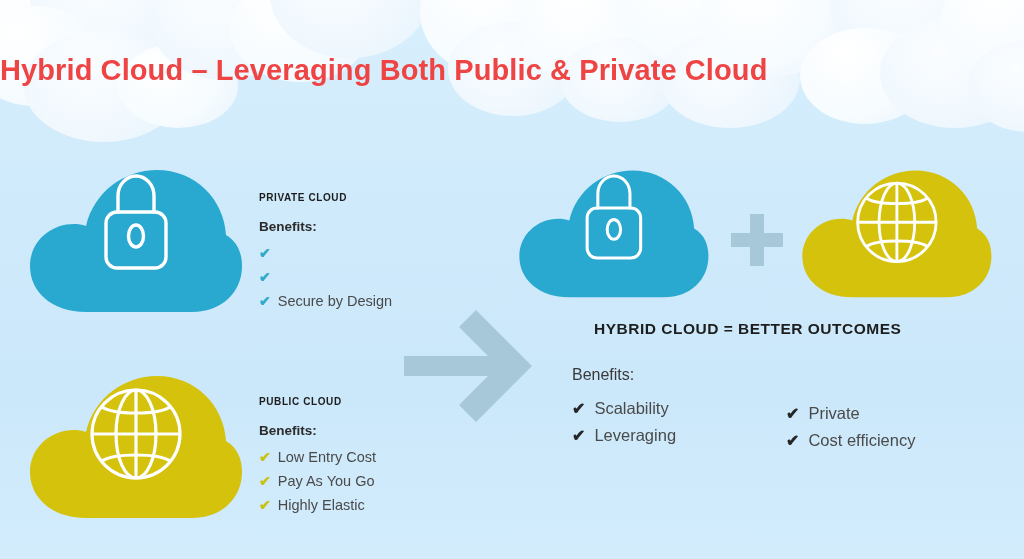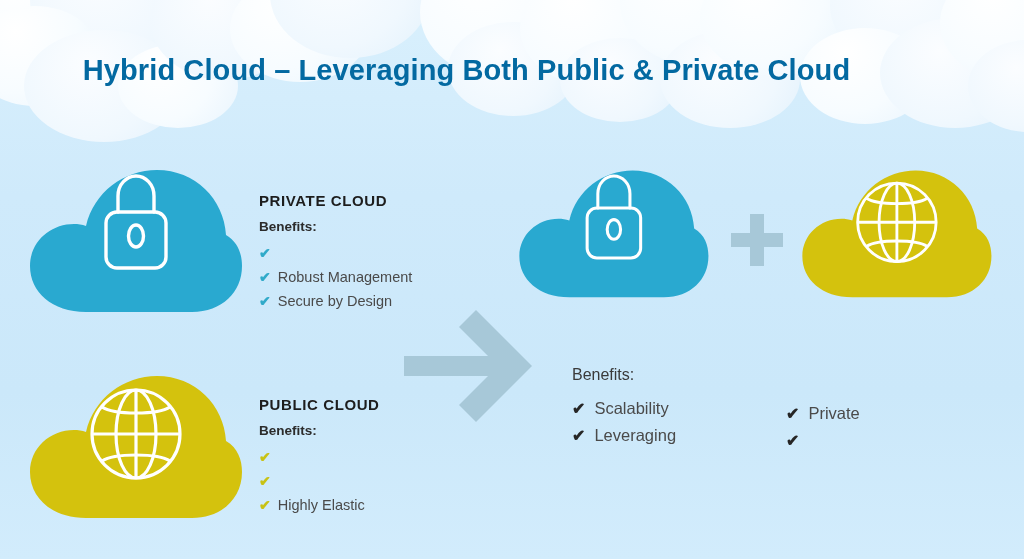--- a/index.html
+++ b/index.html
@@ -39,38 +39,38 @@
   .puff.soft {
     background: radial-gradient(circle at 40% 30%, #fbfdff 0%, #f0f8fe 60%, #e2f1fc 100%);
   }
 
   
   .title {
     position: absolute;
     top: 54px;
     left: 0;
     width: 933px;
-    text-align: center;
+    text-align: left;
     font-size: 29px;
     font-weight: 700;
-    color: #0369a1;
+    color: #ef4444;
     letter-spacing: 0.1px;
     white-space: nowrap;
   }
 
   
   .iconcloud {
     position: absolute;
   }
   .iconcloud svg { display: block; }
 
   
   .sect-head {
     position: absolute;
-    font-size: 15px;
+    font-size: 10px;
     font-weight: 700;
     color: #1d1d1d;
     letter-spacing: 0.6px;
     white-space: nowrap;
   }
   .benefits-label {
     position: absolute;
     font-size: 13.5px;
     font-weight: 700;
     color: #2b2b2b;
@@ -196,21 +196,20 @@
   </div>
 
   <div class="sect-head" style="left:259px; top:192px;">PRIVATE CLOUD</div>
   <div class="benefits-label" style="left:259px; top:219px;">Benefits:</div>
   <ul class="blist" style="left:259px; top:241px;">
     <li>
       <span class="chk chk-teal">✔</span>
     </li>
     <li>
       <span class="chk chk-teal">✔</span>
-      <span>Robust Management</span>
     </li>
     <li>
       <span class="chk chk-teal">✔</span>
       <span>Secure by Design</span>
     </li>
   </ul>
 
   <div class="iconcloud" style="left:24px; top:372px;">
     <svg width="222" height="148" viewBox="0 0 222 148" aria-hidden="true">
       <g>
@@ -234,23 +233,25 @@
         <path d="M 78 89 C 90 81, 134 81, 146 89"></path>
       </g>
     </svg>
   </div>
 
   <div class="sect-head" style="left:259px; top:396px;">PUBLIC CLOUD</div>
   <div class="benefits-label" style="left:259px; top:423px;">Benefits:</div>
   <ul class="blist" style="left:259px; top:445px;">
     <li>
       <span class="chk chk-olive">✔</span>
+      <span>Low Entry Cost</span>
     </li>
     <li>
       <span class="chk chk-olive">✔</span>
+      <span>Pay As You Go</span>
     </li>
     <li>
       <span class="chk chk-olive">✔</span>
       <span>Highly Elastic</span>
     </li>
   </ul>
 
   <div class="arrow" style="left:404px; top:305px;">
     <svg width="130" height="122" viewBox="0 0 130 122" aria-hidden="true">
       <path fill="#a7c8d8" d="
@@ -303,20 +304,21 @@
         <circle cx="112" cy="62" r="44"></circle>
         <line x1="68" y1="62" x2="156" y2="62"></line>
         <line x1="112" y1="18" x2="112" y2="106"></line>
         <ellipse cx="112" cy="62" rx="20" ry="44"></ellipse>
         <path d="M 78 35 C 90 43, 134 43, 146 35"></path>
         <path d="M 78 89 C 90 81, 134 81, 146 89"></path>
       </g>
     </svg>
   </div>
 
+  <div class="hybrid-head" style="left:594px; top:320px;">HYBRID CLOUD  = BETTER OUTCOMES</div>
 
   <div class="hybrid-benefits-label" style="left:572px; top:366px;">Benefits:</div>
 
   <ul class="blist hlist" style="left:572px; top:395px;">
     <li>
       <span class="chk chk-dark">✔</span>
       <span>Scalability</span>
     </li>
     <li>
       <span class="chk chk-dark">✔</span>
@@ -324,16 +326,17 @@
     </li>
   </ul>
 
   <ul class="blist hlist" style="left:786px; top:400px;">
     <li>
       <span class="chk chk-dark">✔</span>
       <span>Private</span>
     </li>
     <li>
       <span class="chk chk-dark">✔</span>
+      <span>Cost efficiency</span>
     </li>
   </ul>
 
 </div>
 
 </body></html>

